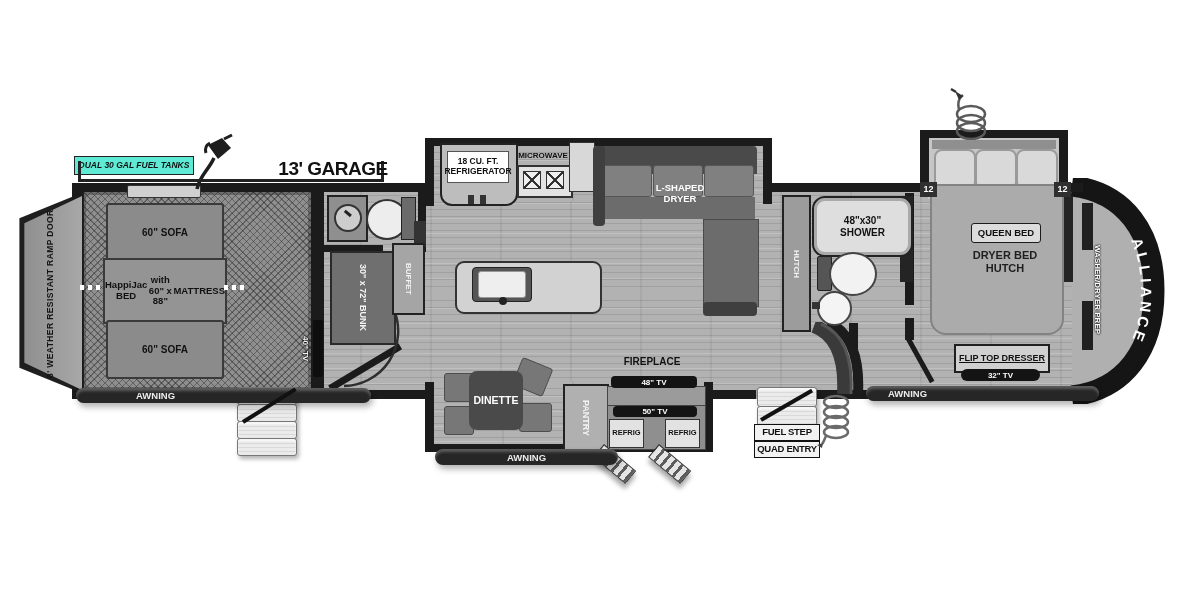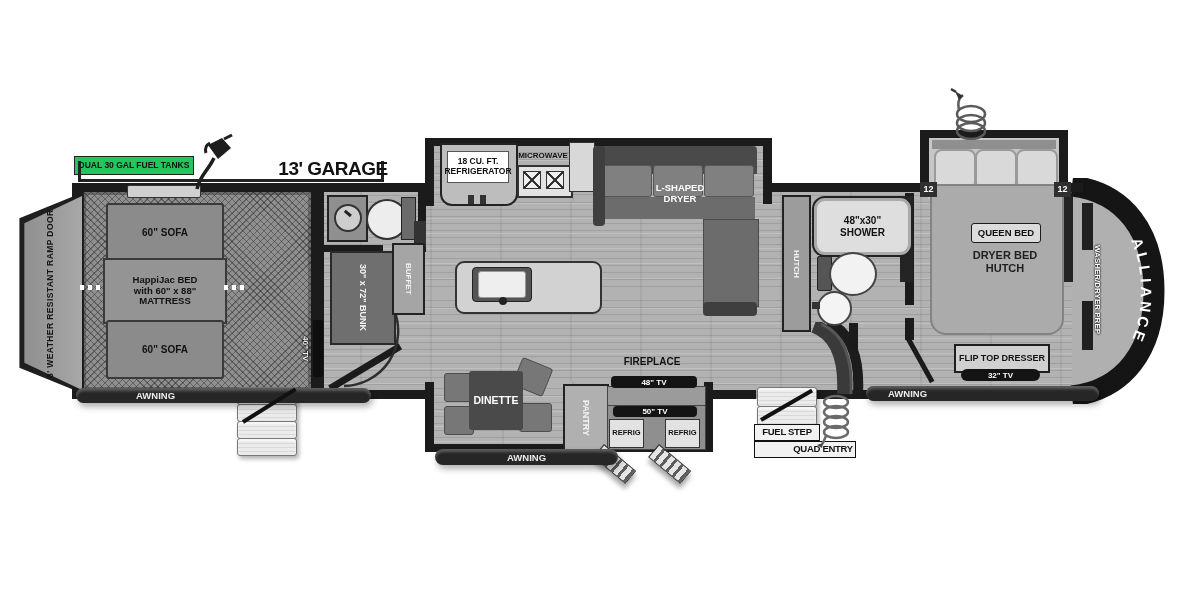--- a/index.html
+++ b/index.html
@@ -55,35 +55,35 @@
 
   <div class="abs wall" style="left:75px;top:183px;width:1008px;height:9px;z-index:4;"></div>
   <div class="abs wall" style="left:75px;top:390px;width:1008px;height:9px;z-index:4;"></div>
   <div class="abs wall" style="left:72px;top:183px;width:11px;height:216px;z-index:4;"></div>
   <div class="abs wall" style="left:311px;top:183px;width:13px;height:216px;z-index:4;"></div>
 
   <div class="abs" style="left:16px;top:192px;width:68px;height:202px;z-index:3;background:#1f1f1f;clip-path:polygon(100% 0,100% 100%,5% 87%,5% 13%);box-shadow:3px 5px 8px rgba(0,0,0,.25);"></div>
   <div class="abs" style="left:20px;top:196px;width:62px;height:194px;z-index:4;background:linear-gradient(90deg,#8d8d8d,#a8a8a8);clip-path:polygon(100% 0,100% 100%,7% 86%,7% 14%);"></div>
   <div class="abs vtext up" style="left:42px;top:208px;width:16px;height:172px;z-index:5;font-size:8.5px;color:#151515;letter-spacing:.4px;">8' WEATHER RESISTANT RAMP DOOR</div>
 
-  <div class="abs lbl" style="left:74px;top:156px;width:118px;height:17px;z-index:8;background:#22c55e;border:1.5px solid #222;font-size:8.5px;">DUAL 30 GAL FUEL TANKS</div>
+  <div class="abs lbl" style="left:74px;top:156px;width:118px;height:17px;z-index:8;background:#5eead4;border:1.5px solid #222;font-size:8.5px;font-style:italic;">DUAL 30 GAL FUEL TANKS</div>
   <svg class="abs" style="left:180px;top:133px;z-index:8;" width="54" height="62" viewBox="0 0 54 62">
     <path d="M28,12 l14,-7 9,10 -13,11 z" fill="#1e1e1e"></path>
     <path d="M44,6 l8,-4" stroke="#1e1e1e" stroke-width="3" fill="none"></path>
     <path d="M30,10 q-6,3 -4,10" stroke="#1e1e1e" stroke-width="3" fill="none"></path>
     <path d="M34,25 C28,38 20,42 17,56" stroke="#1e1e1e" stroke-width="3.5" fill="none"></path>
   </svg>
   <div class="abs" style="left:127px;top:185px;width:72px;height:11px;z-index:6;background:#d0d0d0;border:1.5px solid #333;border-radius:2px;"></div>
   <div class="abs" style="left:78px;top:179px;width:306px;height:3px;background:#222;z-index:8;"></div>
   <div class="abs" style="left:78px;top:161px;width:3px;height:20px;background:#222;z-index:8;"></div>
   <div class="abs" style="left:381px;top:161px;width:3px;height:20px;background:#222;z-index:8;"></div>
   <div class="abs lbl" style="left:278px;top:158px;width:110px;height:21px;z-index:8;font-size:19px;letter-spacing:-.5px;">13' GARAGE</div>
 
   <div class="abs lbl" style="left:106px;top:203px;width:114px;height:55px;z-index:7;background:#8b8b8b;border:2px solid #3a3a3a;border-radius:3px;font-size:10px;">60" SOFA</div>
-  <div class="abs lbl" style="left:103px;top:258px;width:120px;height:62px;z-index:7;background:#949494;border:2px solid #3a3a3a;font-size:9.5px;flex-direction:column;">
+  <div class="abs lbl" style="left:103px;top:258px;width:120px;height:62px;z-index:7;background:#949494;border:2px solid #3a3a3a;font-size:9.5px;">
     <div>HappiJac BED</div>
     <div>with 60" x 88"</div>
     <div>MATTRESS</div>
   </div>
   <div class="abs lbl" style="left:106px;top:320px;width:114px;height:55px;z-index:7;background:#8b8b8b;border:2px solid #3a3a3a;border-radius:3px;font-size:10px;">60" SOFA</div>
   <div class="abs" style="left:80px;top:285px;width:22px;height:5px;z-index:7;background:repeating-linear-gradient(90deg,#fff 0 4px,transparent 4px 8px);"></div>
   <div class="abs" style="left:224px;top:285px;width:22px;height:5px;z-index:7;background:repeating-linear-gradient(90deg,#fff 0 4px,transparent 4px 8px);"></div>
 
   <div class="abs" style="left:313px;top:320px;width:10px;height:57px;z-index:7;background:#0e0e0e;border-radius:2px;"></div>
   <div class="abs vtext wlbl" style="left:299px;top:323px;width:13px;height:52px;z-index:8;font-size:8px;text-shadow:0 0 2px #000,0 0 2px #000;">40" TV</div>
@@ -179,37 +179,37 @@
 
   <div class="abs" style="left:930px;top:184px;width:130px;height:147px;z-index:7;background:#ababab;border:2px solid #838383;border-radius:0 0 16px 16px;"></div>
   <div class="abs lbl" style="left:971px;top:223px;width:68px;height:18px;z-index:8;background:#dcdcdc;border:1.5px solid #1b1b1b;border-radius:3px;font-size:9.5px;">QUEEN BED</div>
   <div class="abs lbl" style="left:950px;top:246px;width:110px;height:31px;z-index:8;font-size:11px;flex-direction:column;color:#1f1f1f;">
     <div>DRYER BED</div>
     <div>HUTCH</div>
   </div>
   <div class="abs" style="left:900px;top:196px;width:13px;height:86px;z-index:6;background:#242424;"></div>
   <div class="abs" style="left:1060px;top:196px;width:13px;height:86px;z-index:6;background:#242424;"></div>
 
-  <div class="abs lbl" style="left:954px;top:344px;width:92px;height:25px;z-index:7;background:#d0d0d0;border:2px solid #1f1f1f;font-size:9px;">FLIP TOP DRESSER</div>
+  <div class="abs lbl" style="left:954px;top:344px;width:92px;height:25px;z-index:7;background:#d0d0d0;border:2px solid #1f1f1f;font-size:9px;text-decoration:underline;">FLIP TOP DRESSER</div>
   <div class="abs tvbar" style="left:961px;top:369px;width:79px;height:12px;z-index:8;border-radius:6px;">32" TV</div>
 
   <div class="abs" style="left:1082px;top:203px;width:11px;height:47px;z-index:6;background:#202020;"></div>
   <div class="abs" style="left:1082px;top:301px;width:11px;height:49px;z-index:6;background:#202020;"></div>
   <div class="abs vtext wlbl" style="left:1091px;top:236px;width:13px;height:108px;z-index:8;font-size:8px;color:#fff;text-shadow:0 0 2px #000,0 0 2px #000;">WASHER/DRYER PREP</div>
 
   <div class="abs wood" style="left:432px;top:381px;width:273px;height:64px;z-index:5;"></div>
   <div class="abs wall" style="left:425px;top:382px;width:9px;height:70px;z-index:6;"></div>
   <div class="abs wall" style="left:704px;top:382px;width:9px;height:70px;z-index:6;"></div>
   <div class="abs wall" style="left:425px;top:444px;width:288px;height:8px;z-index:6;"></div>
 
   <div class="abs chair" style="left:444px;top:373px;width:28px;height:27px;z-index:7;"></div>
   <div class="abs chair" style="left:444px;top:406px;width:28px;height:27px;z-index:7;"></div>
   <div class="abs chair" style="left:516px;top:362px;width:31px;height:28px;z-index:7;transform:rotate(22deg);"></div>
   <div class="abs chair" style="left:519px;top:403px;width:31px;height:27px;z-index:7;"></div>
-  <div class="abs lbl wlbl" style="left:469px;top:371px;width:54px;height:59px;z-index:8;background:#4a4a4a;border-radius:3px;font-size:10.5px;color:#fff;">DINETTE</div>
+  <div class="abs lbl wlbl" style="left:469px;top:371px;width:54px;height:59px;z-index:8;background:#4a4a4a;border-radius:8px;font-size:10.5px;color:#fff;">DINETTE</div>
 
   <div class="abs vtext wlbl" style="left:563px;top:384px;width:42px;height:63px;z-index:7;background:#b0b0b0;border:2px solid #222;font-size:9px;">PANTRY</div>
 
   <div class="abs lbl" style="left:600px;top:356px;width:104px;height:12px;z-index:8;font-size:10px;">FIREPLACE</div>
   <div class="abs" style="left:607px;top:386px;width:97px;height:21px;z-index:7;background:#9b9b9b;border:1px solid #444;"></div>
   <div class="abs tvbar" style="left:611px;top:376px;width:86px;height:12px;z-index:8;">48" TV</div>
   <div class="abs" style="left:607px;top:405px;width:97px;height:43px;z-index:7;background:#8f8f8f;border:1px solid #444;"></div>
   <div class="abs tvbar" style="left:613px;top:406px;width:84px;height:11px;z-index:8;">50" TV</div>
   <div class="abs lbl" style="left:609px;top:419px;width:33px;height:27px;z-index:8;background:#e2e2e2;border:1px solid #333;font-size:7.5px;">REFRIG</div>
   <div class="abs lbl" style="left:665px;top:419px;width:33px;height:27px;z-index:8;background:#e2e2e2;border:1px solid #333;font-size:7.5px;">REFRIG</div>
@@ -231,21 +231,21 @@
   <div class="abs tread" style="left:237px;top:404px;width:58px;height:16px;z-index:7;"></div>
   <div class="abs tread" style="left:237px;top:421px;width:58px;height:16px;z-index:7;"></div>
   <div class="abs tread" style="left:237px;top:438px;width:58px;height:16px;z-index:7;"></div>
   <div class="abs" style="left:243px;top:420px;width:62px;height:4px;z-index:8;background:#111;transform:rotate(-32deg);transform-origin:0 50%;"></div>
 
   <div class="abs wood" style="left:756px;top:388px;width:60px;height:11px;z-index:5;"></div>
   <div class="abs tread" style="left:757px;top:387px;width:58px;height:18px;z-index:7;"></div>
   <div class="abs tread" style="left:757px;top:406px;width:58px;height:18px;z-index:7;"></div>
   <div class="abs" style="left:761px;top:418px;width:59px;height:4px;z-index:8;background:#111;transform:rotate(-30deg);transform-origin:0 50%;"></div>
   <div class="abs lbl" style="left:754px;top:424px;width:64px;height:15px;z-index:8;background:#f2f2f2;border:1.5px solid #111;font-size:9.5px;letter-spacing:-.3px;">FUEL STEP</div>
-  <div class="abs lbl" style="left:754px;top:441px;width:64px;height:15px;z-index:8;background:#f2f2f2;border:1.5px solid #111;font-size:9.5px;letter-spacing:-.3px;padding-left:36px;">QUAD ENTRY</div>
+  <div class="abs lbl" style="left:754px;top:441px;width:64px;height:15px;z-index:8;background:#f2f2f2;border:1.5px solid #111;font-size:9.5px;letter-spacing:-.3px;">QUAD ENTRY</div>
 
   <svg class="abs" style="left:943px;top:86px;z-index:8;" width="54" height="54" viewBox="0 0 54 54">
     <g stroke="#5a5a5a" fill="none" stroke-width="2.5">
       <ellipse cx="28" cy="28" rx="14" ry="8"></ellipse>
       <ellipse cx="28" cy="37" rx="14" ry="8"></ellipse>
       <ellipse cx="28" cy="45" rx="14" ry="8"></ellipse>
       <path d="M16,24 C14,16 16,12 20,9"></path>
     </g>
     <path d="M20,10 l-8,-5 4,9 z" fill="#333"></path>
     <path d="M13,6 l-5,-3" stroke="#333" stroke-width="2.5"></path>

